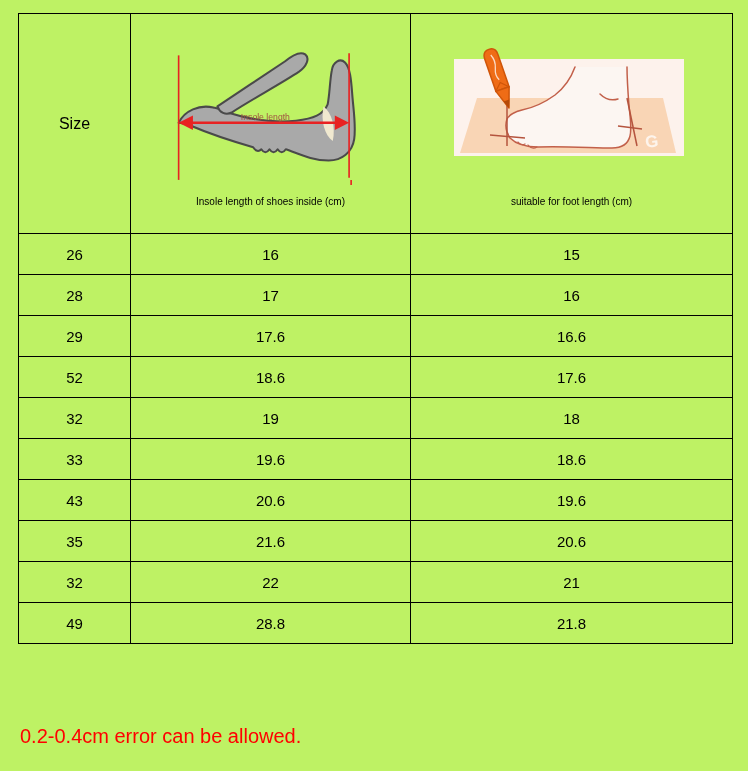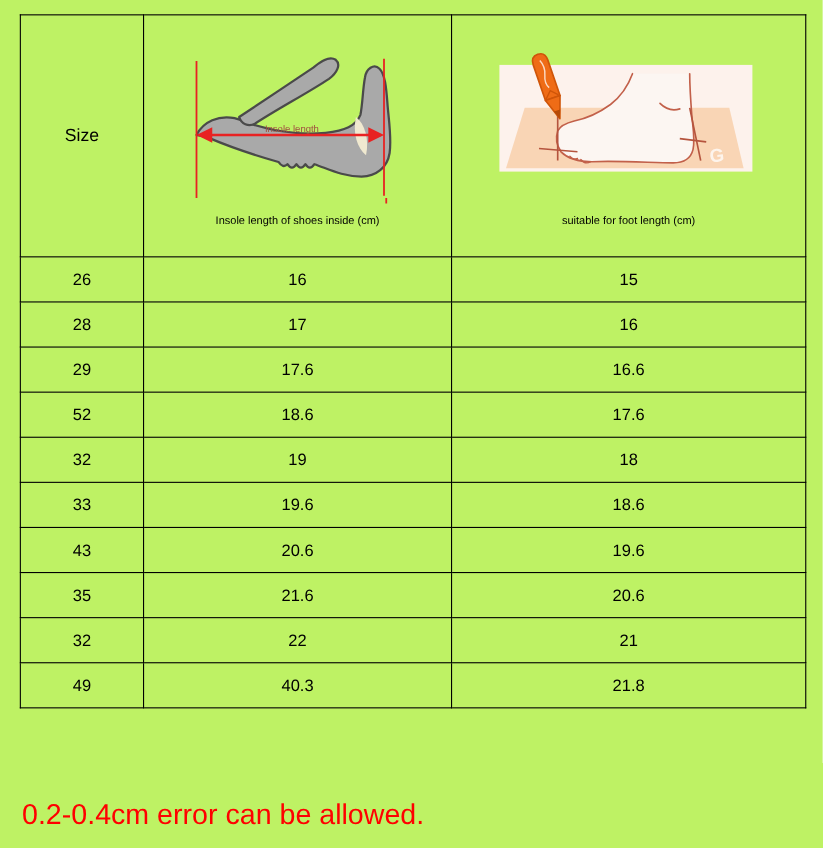--- a/index.html
+++ b/index.html
@@ -54,21 +54,21 @@
   }
   .caption {
     font-size: 10px;
     line-height: 18px;
     white-space: nowrap;
   }
   .footnote {
     position: absolute;
     left: 20px;
     top: 725px;
-    font-size: 26px;
+    font-size: 20px;
     color: #ff0000;
     white-space: nowrap;
   }
 </style>
 </head>
 <body>
 
 <div class="page">
 
   <table class="size-table">
@@ -224,21 +224,21 @@
       <td>21.6</td>
       <td>20.6</td>
     </tr>
     <tr class="data-row">
       <td>32</td>
       <td>22</td>
       <td>21</td>
     </tr>
     <tr class="data-row">
       <td>49</td>
-      <td>40.3</td>
+      <td>28.8</td>
       <td>21.8</td>
     </tr>
   </tbody>
     </table>
 
   <div class="footnote">0.2-0.4cm error can be allowed.</div>
 
 </div>
 
 </body></html>

